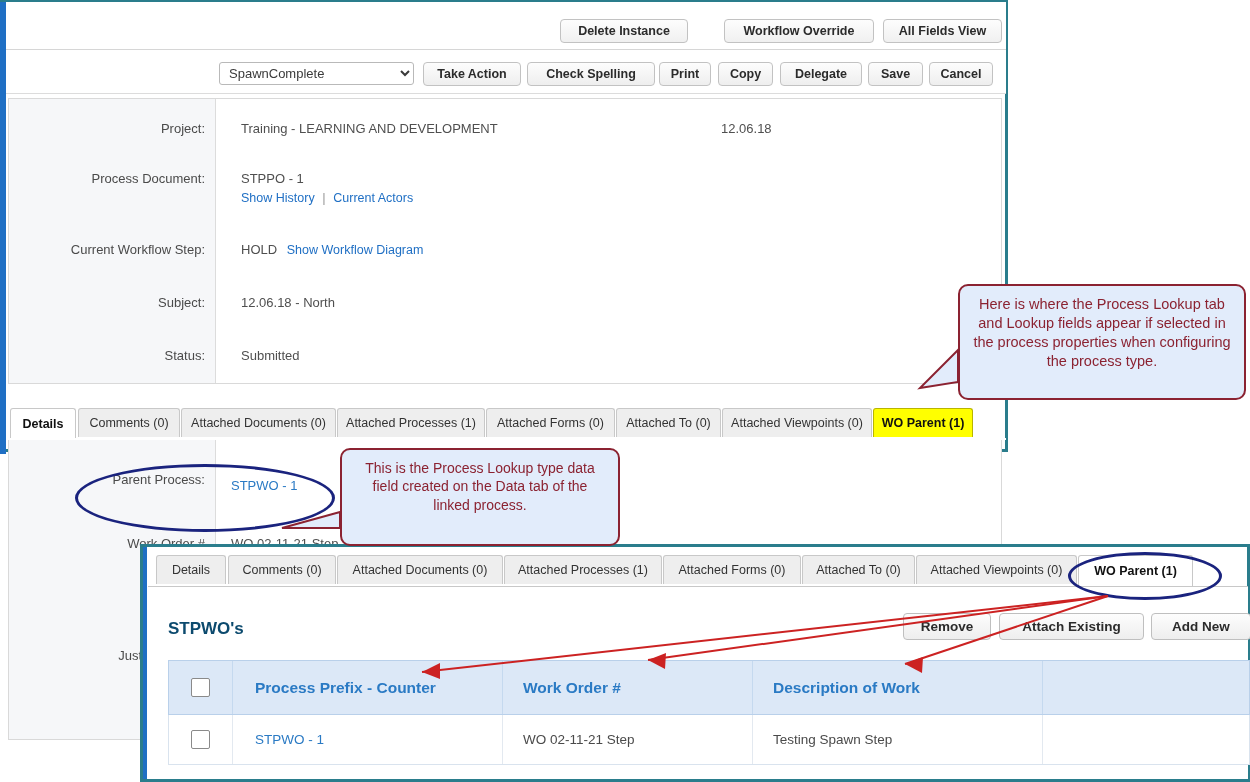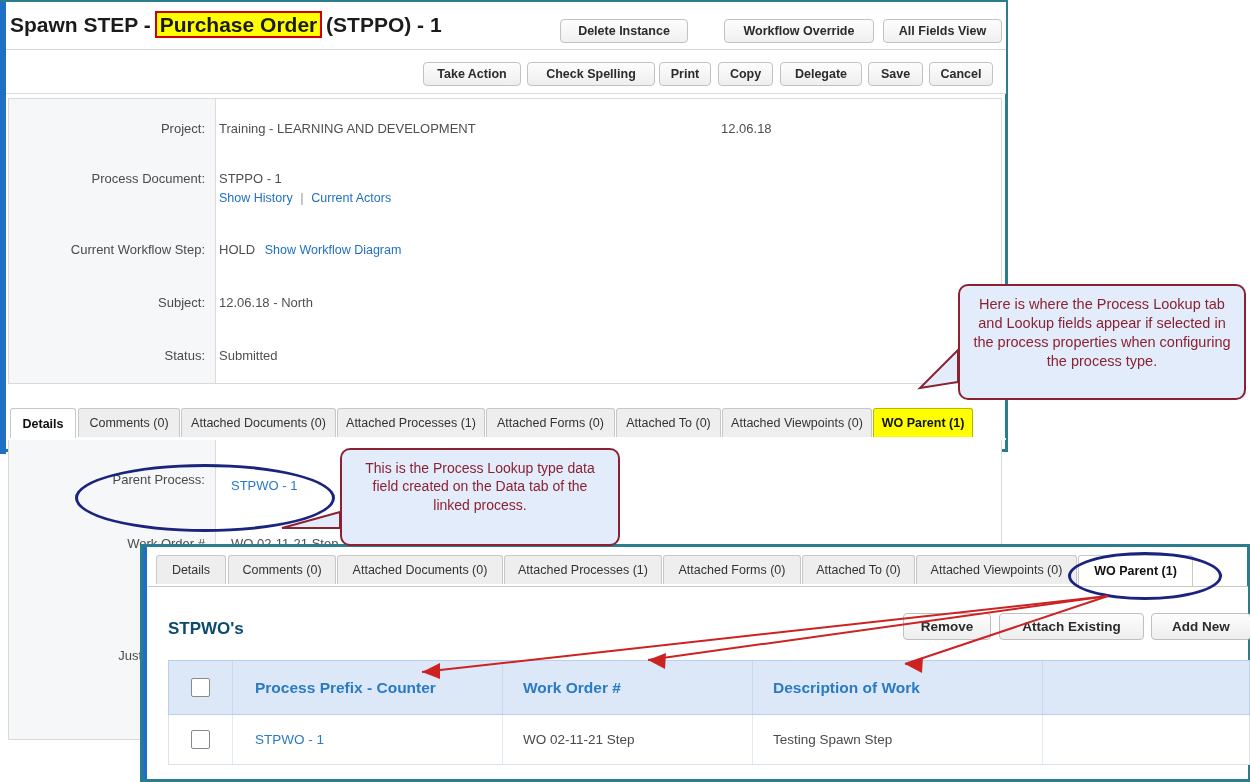--- a/index.html
+++ b/index.html
@@ -75,21 +75,21 @@
 
   
   #details-panel{
     position:absolute;left:8px;top:96px;width:994px;height:286px;
     border:1px solid #d9d9d9;box-sizing:border-box;background:#fff;
   }
   .col-labels{position:absolute;top:0;width:207px;height:284px;background:#f6f7f9;
               border-right:1px solid #dcdcdc;box-sizing:border-box;}
   #labels-left{left:0;}
   #labels-right{left:496px;width:201px;}
-  #vals-left{position:absolute;left:195px;top:0;width:289px;height:284px;}
+  #vals-left{position:absolute;left:217px;top:0;width:289px;height:284px;}
   #vals-right{position:absolute;left:697px;top:0;width:295px;height:284px;}
 
   .fld-label{position:absolute;right:10px;font-size:13px;color:#4a4a4a;
              white-space:nowrap;}
   .fld-val{position:absolute;left:15px;font-size:13px;color:#4f4f4f;white-space:nowrap;}
   .lnk{color:#1f6fc4;font-size:12.5px;text-decoration:none;cursor:pointer;}
 
   
   #tabstrip{position:absolute;left:6px;top:406px;width:1000px;height:32px;}
   .tab{
@@ -178,29 +178,29 @@
            pointer-events:none;z-index:58;}
 </style>
 </head>
 <body>
 
 <div id="main-window">
 
   <div id="main-left-rail"></div>
 
   <div id="app-header">
-    <div id="page-title">
-      <span>Spawn STEP - </span><span class="hl">Purchase Order</span><span> (STPPO) - 1</span>
-    </div>
     <div class="hdr-btn" id="btn-delete-instance">Delete Instance</div>
     <div class="hdr-btn" id="btn-workflow-override">Workflow Override</div>
     <div class="hdr-btn" id="btn-all-fields-view">All Fields View</div>
   </div>
 
   <div id="action-bar">
+    <select id="action-select">
+      <option>SpawnComplete</option>
+    </select>
     <div class="act-btn" id="btn-take-action">Take Action</div>
     <div class="act-btn" id="btn-check-spelling">Check Spelling</div>
     <div class="act-btn" id="btn-print">Print</div>
     <div class="act-btn" id="btn-copy">Copy</div>
     <div class="act-btn" id="btn-delegate">Delegate</div>
     <div class="act-btn" id="btn-save">Save</div>
     <div class="act-btn" id="btn-cancel">Cancel</div>
   </div>
 
   <div id="details-panel">

